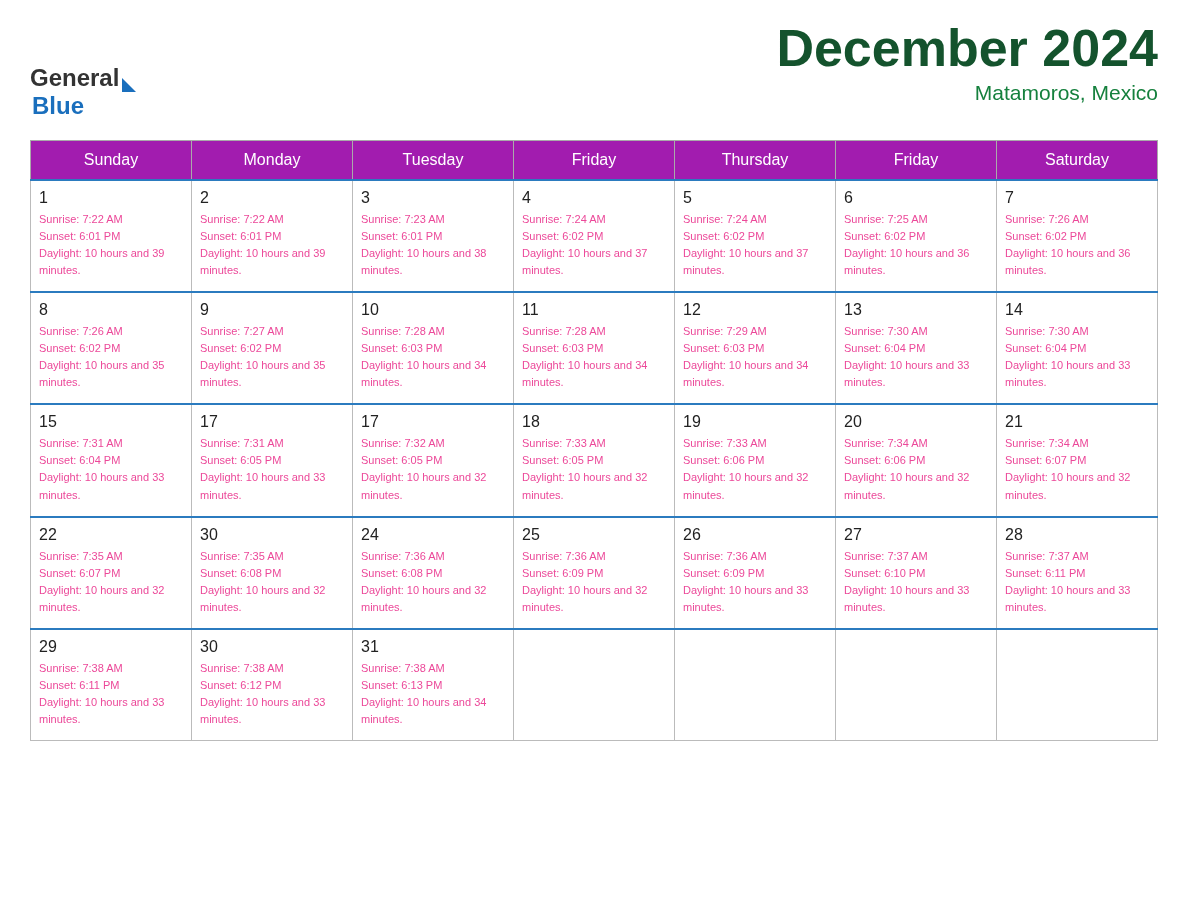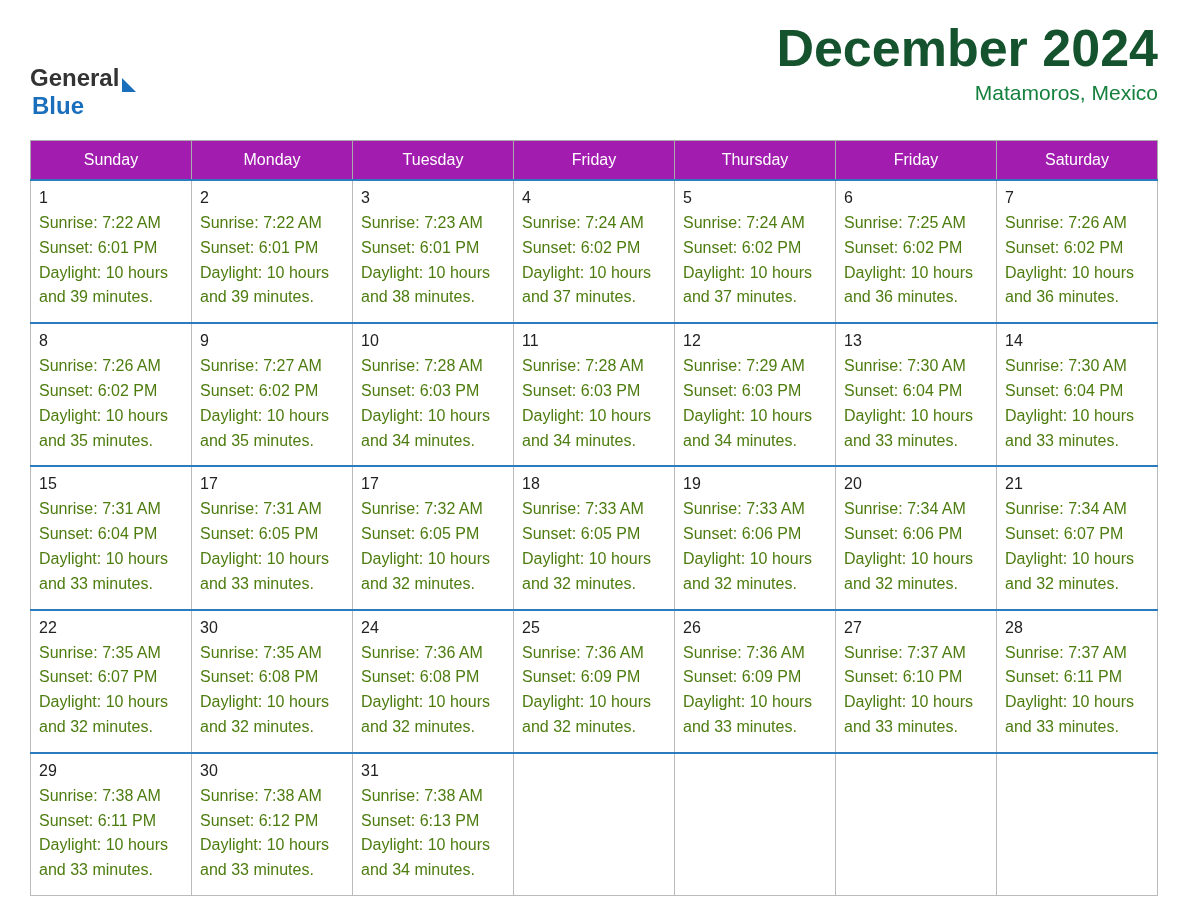--- a/index.html
+++ b/index.html
@@ -55,23 +55,23 @@
       background: #fff;
     }
     .calendar td .day-num {
       font-size: 16px;
       font-weight: normal;
       display: block;
       margin-bottom: 4px;
       color: #222;
     }
     .calendar td .day-info {
-      font-size: 16px;
+      font-size: 11px;
       line-height: 1.55;
-      color: #4d7c0f;
+      color: #ec4899;
     }
     .calendar tr.week-row td {
       border-top: 2px solid #2b7bbf;
     }
     .empty-cell {
       background: #fff;
     }
     .logo-wrap {
       display: flex;
       flex-direction: column;

